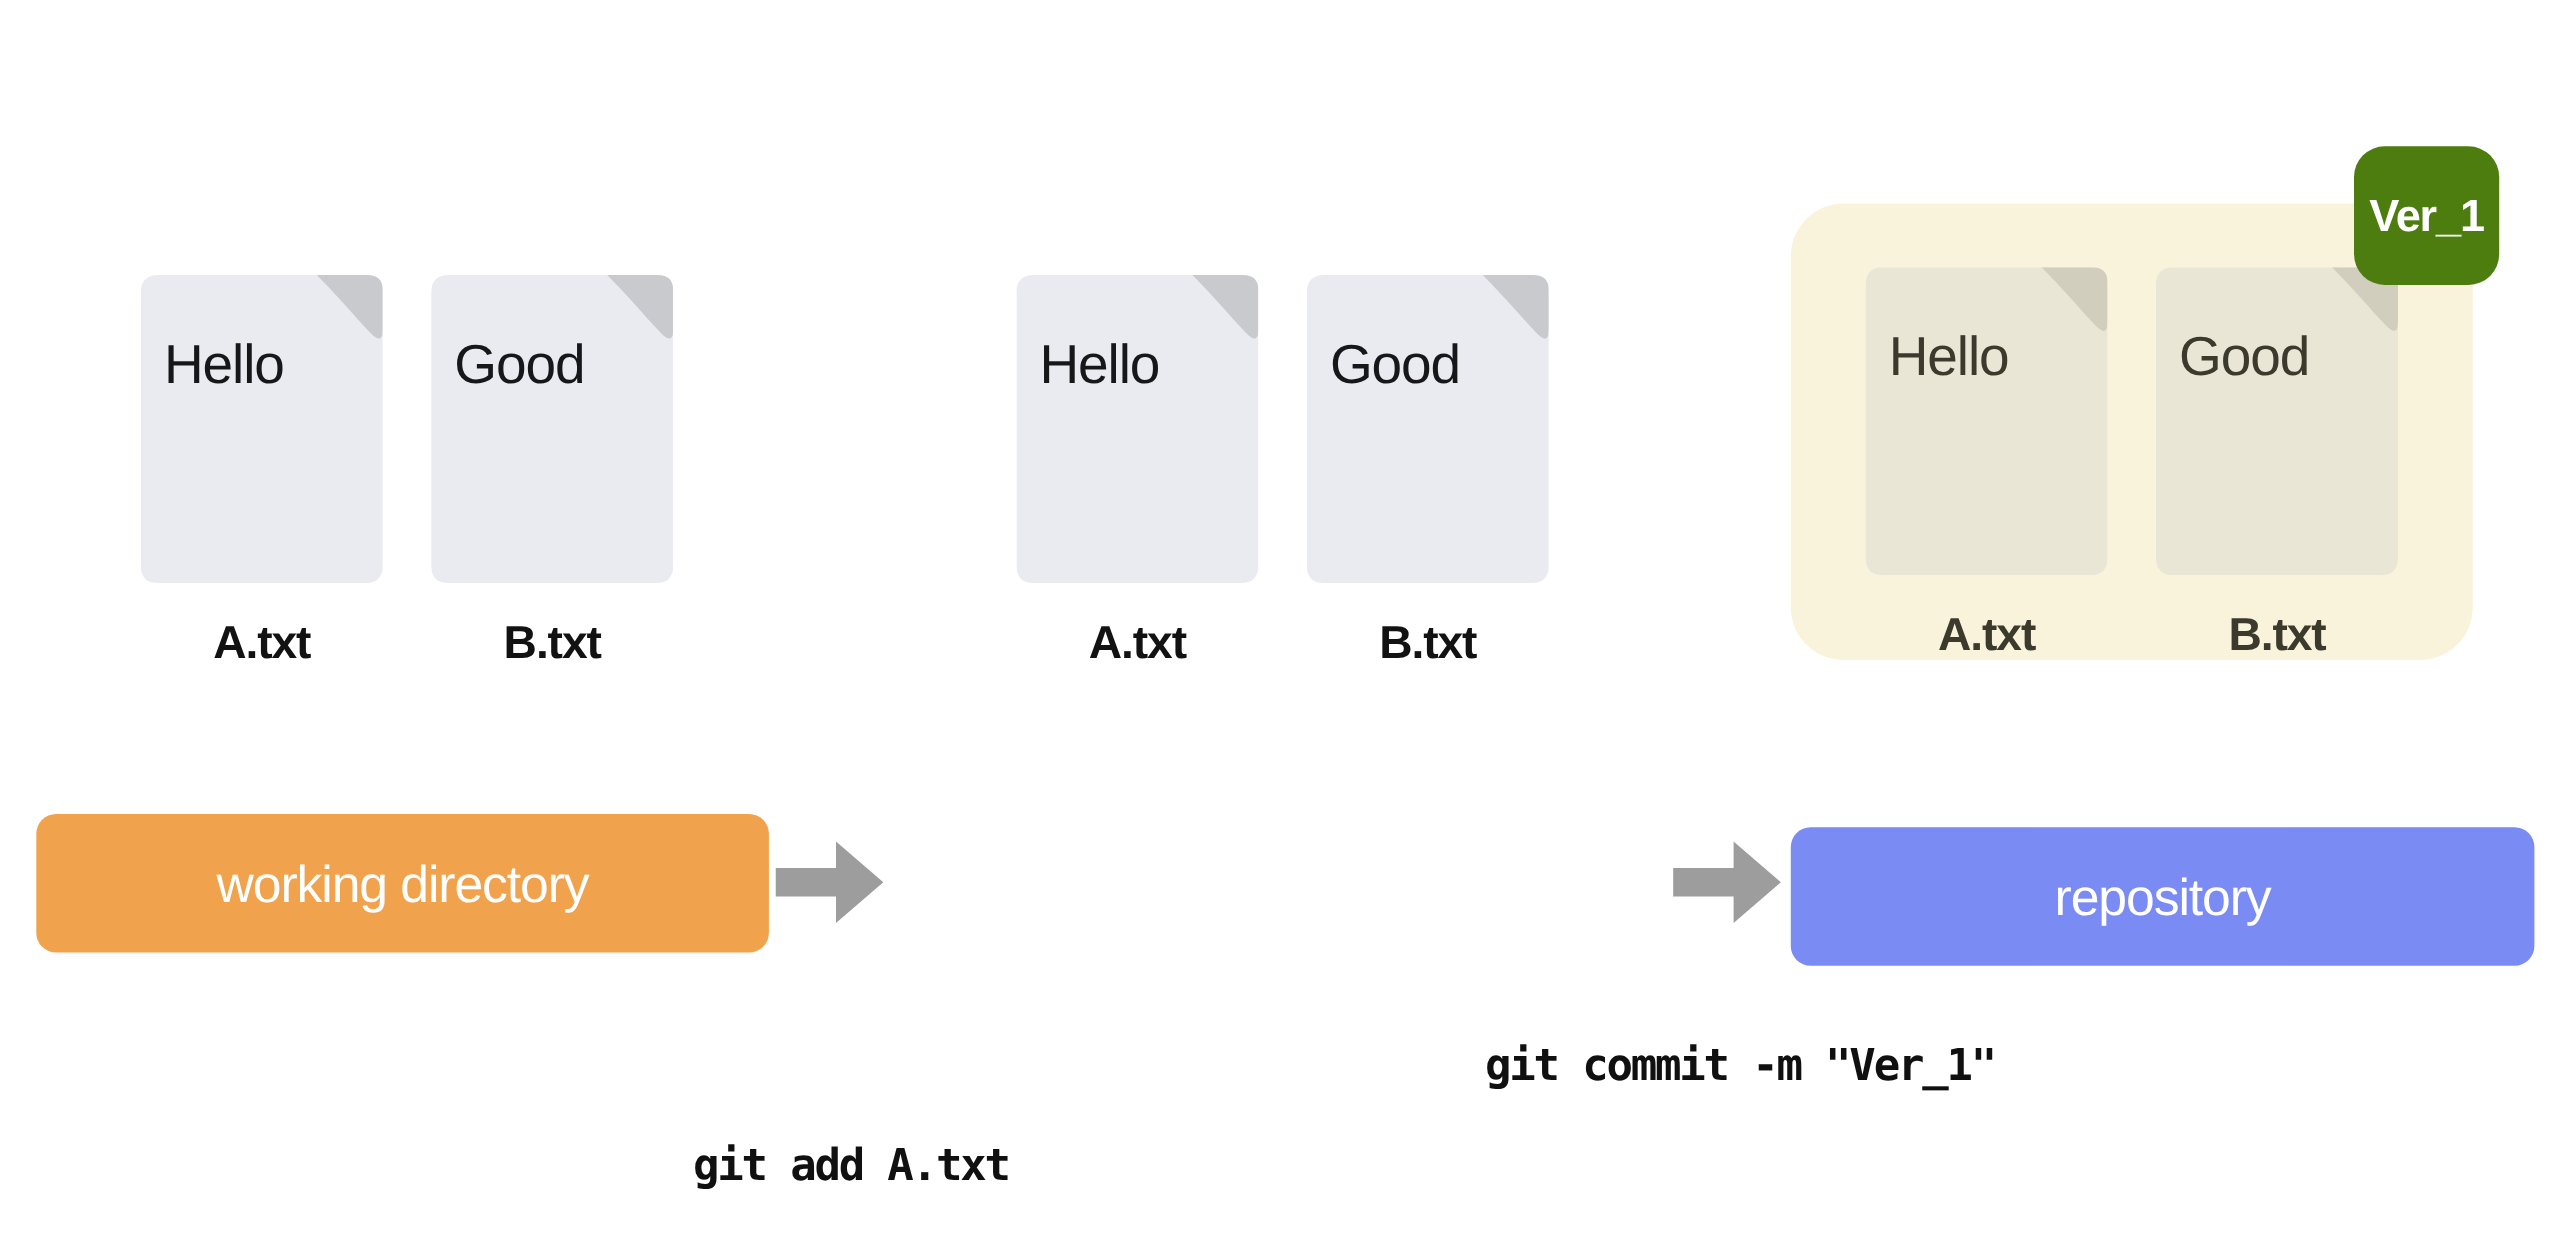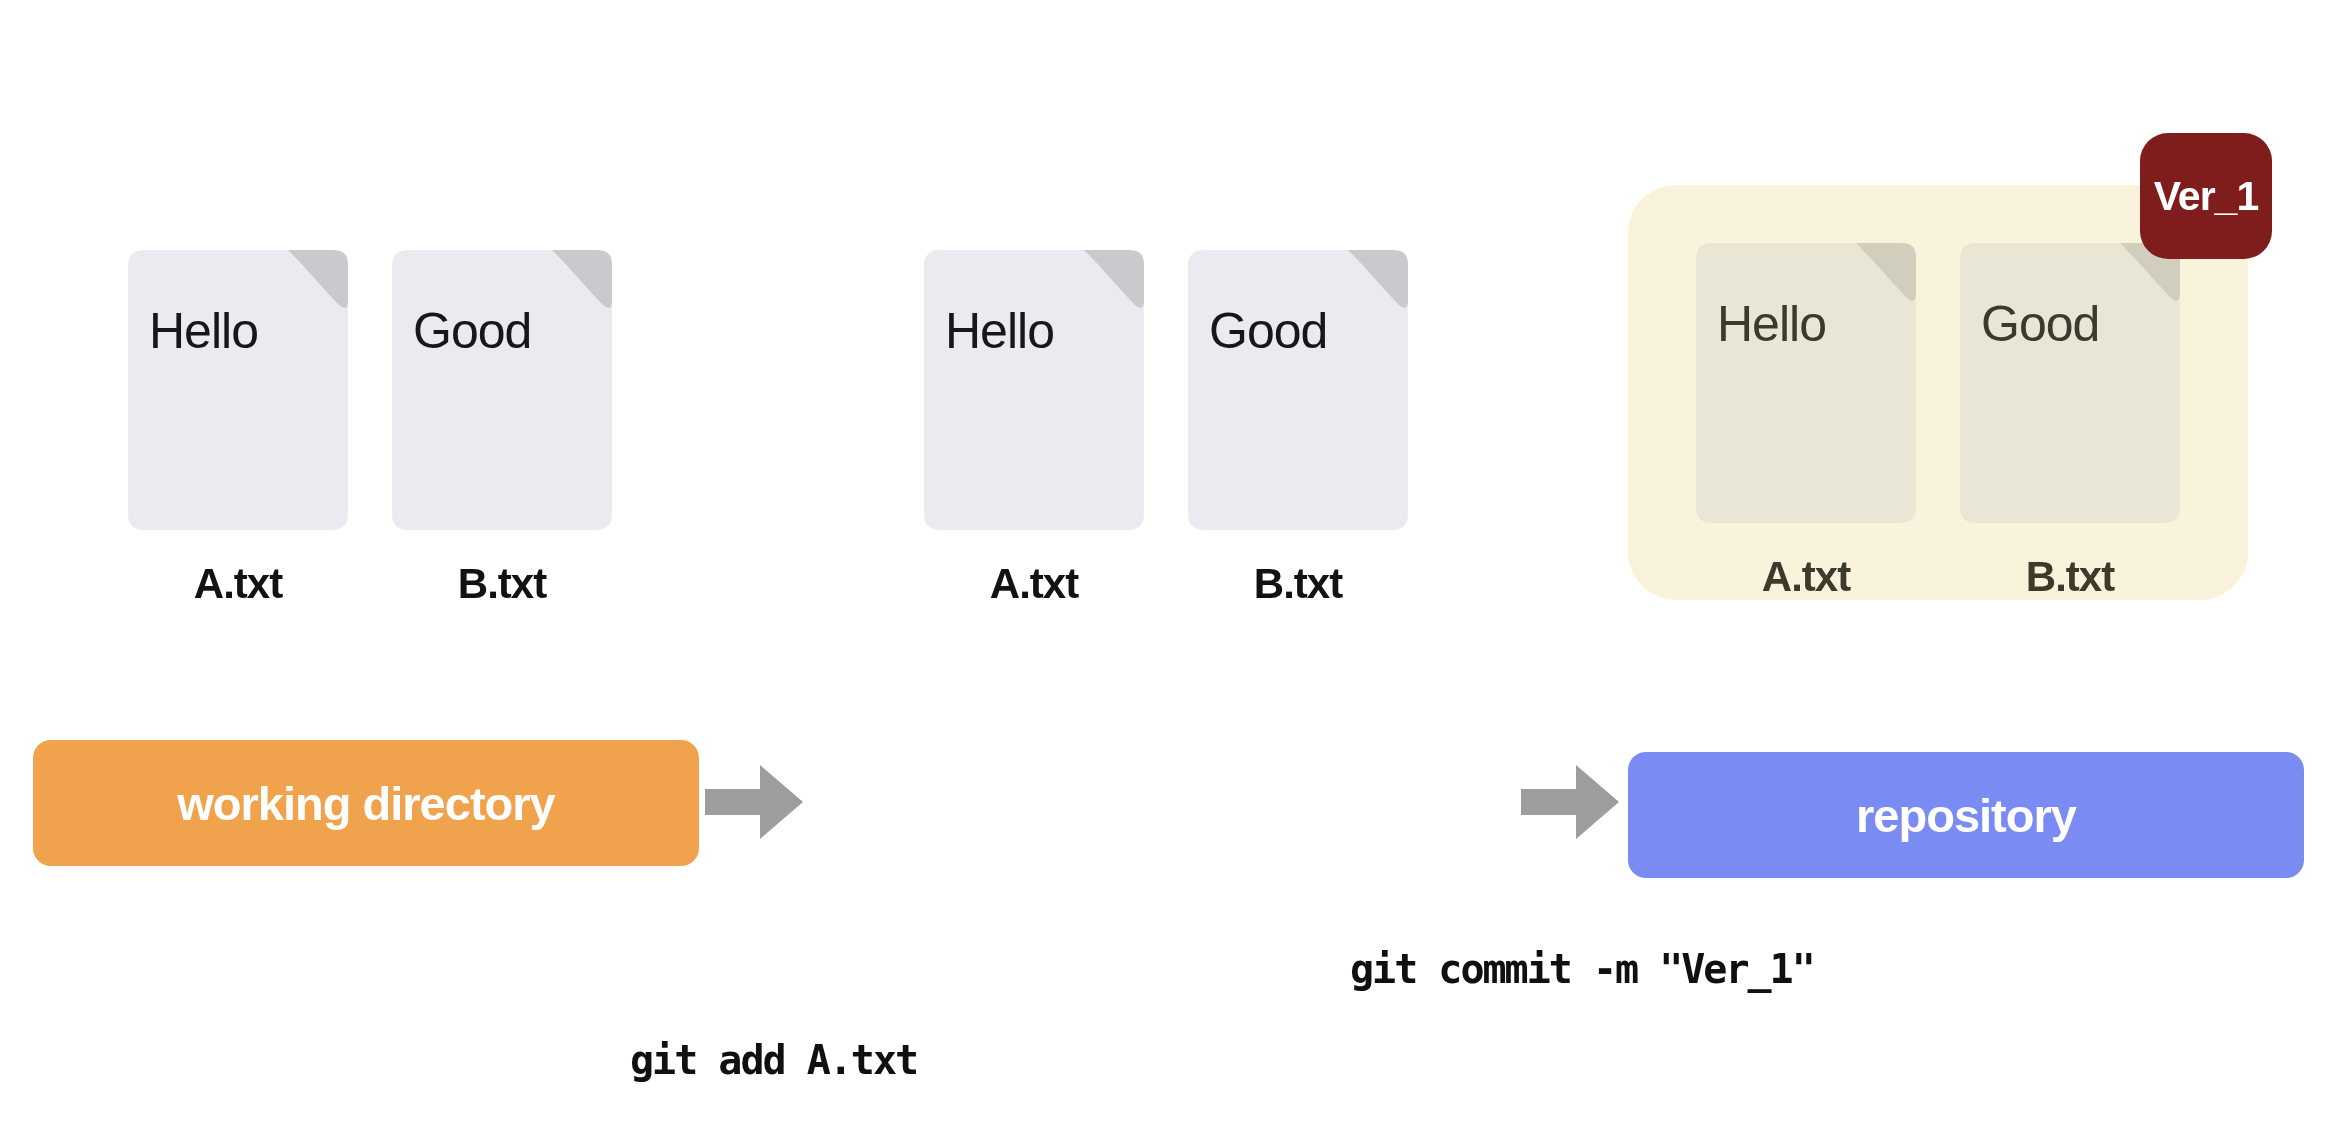--- a/index.html
+++ b/index.html
@@ -43,21 +43,21 @@
     letter-spacing: -1px;
   }
 
   
   .stage {
     position: absolute;
     height: 126px;
     border-radius: 18px;
     display: flex; align-items: center; justify-content: center;
     color: #ffffff;
-    font-size: 47px; font-weight: bold;
+    font-size: 47px; font-weight: normal;
     letter-spacing: -1px;
   }
 
   .arrow { position: absolute; }
 
   
   .cmd {
     position: absolute;
     font-family: "DejaVu Sans Mono", monospace;
     font-weight: bold;
@@ -122,21 +122,21 @@
 
   <div class="file-card warm" style="left:1960px; top:243px;">
     <svg class="file-svg" width="220" height="280" viewBox="0 0 220 280">
       <path d="M16 0 H166 L220 54 V264 Q220 280 204 280 H16 Q0 280 0 264 V16 Q0 0 16 0 Z" style="fill: rgb(233, 230, 214);"></path>
       <path d="M160 0 H206 Q220 0 220 14 V50 Q220 64 209 53 C194 37 177 17 160 0 Z" style="fill: rgb(210, 206, 189);"></path>
     </svg>
     <div class="file-content">Good</div>
     <div class="file-label">B.txt</div>
   </div>
 
-  <div class="badge" style="left: 2140px; top: 133px; background-color: #7f1d1d;">
+  <div class="badge" style="left: 2140px; top: 133px; background-color: #4d7c0f;">
     <span>Ver_1</span>
   </div>
 
   <div class="stage" style="left: 33px; top: 740px; width: 666px; background-color: rgb(240, 162, 76);">
     <span>working directory</span>
   </div>
 
   <svg class="arrow" style="left:705px; top:763px;" width="98" height="78" viewBox="0 0 98 78">
     <polygon points="0,26 55,26 55,2 98,39 55,76 55,52 0,52" style="fill: rgb(157, 157, 157);"></polygon>
   </svg>

